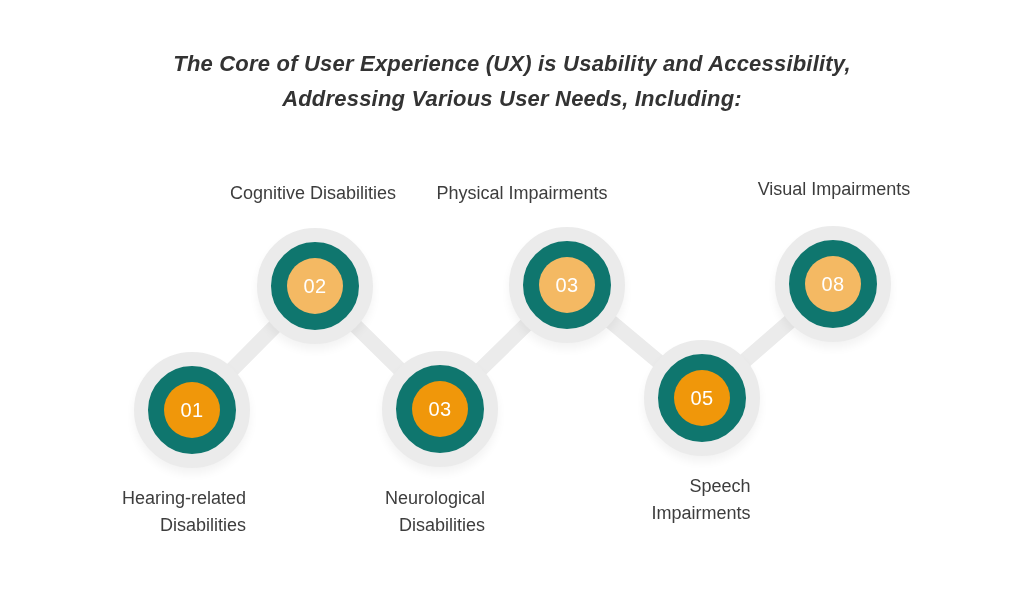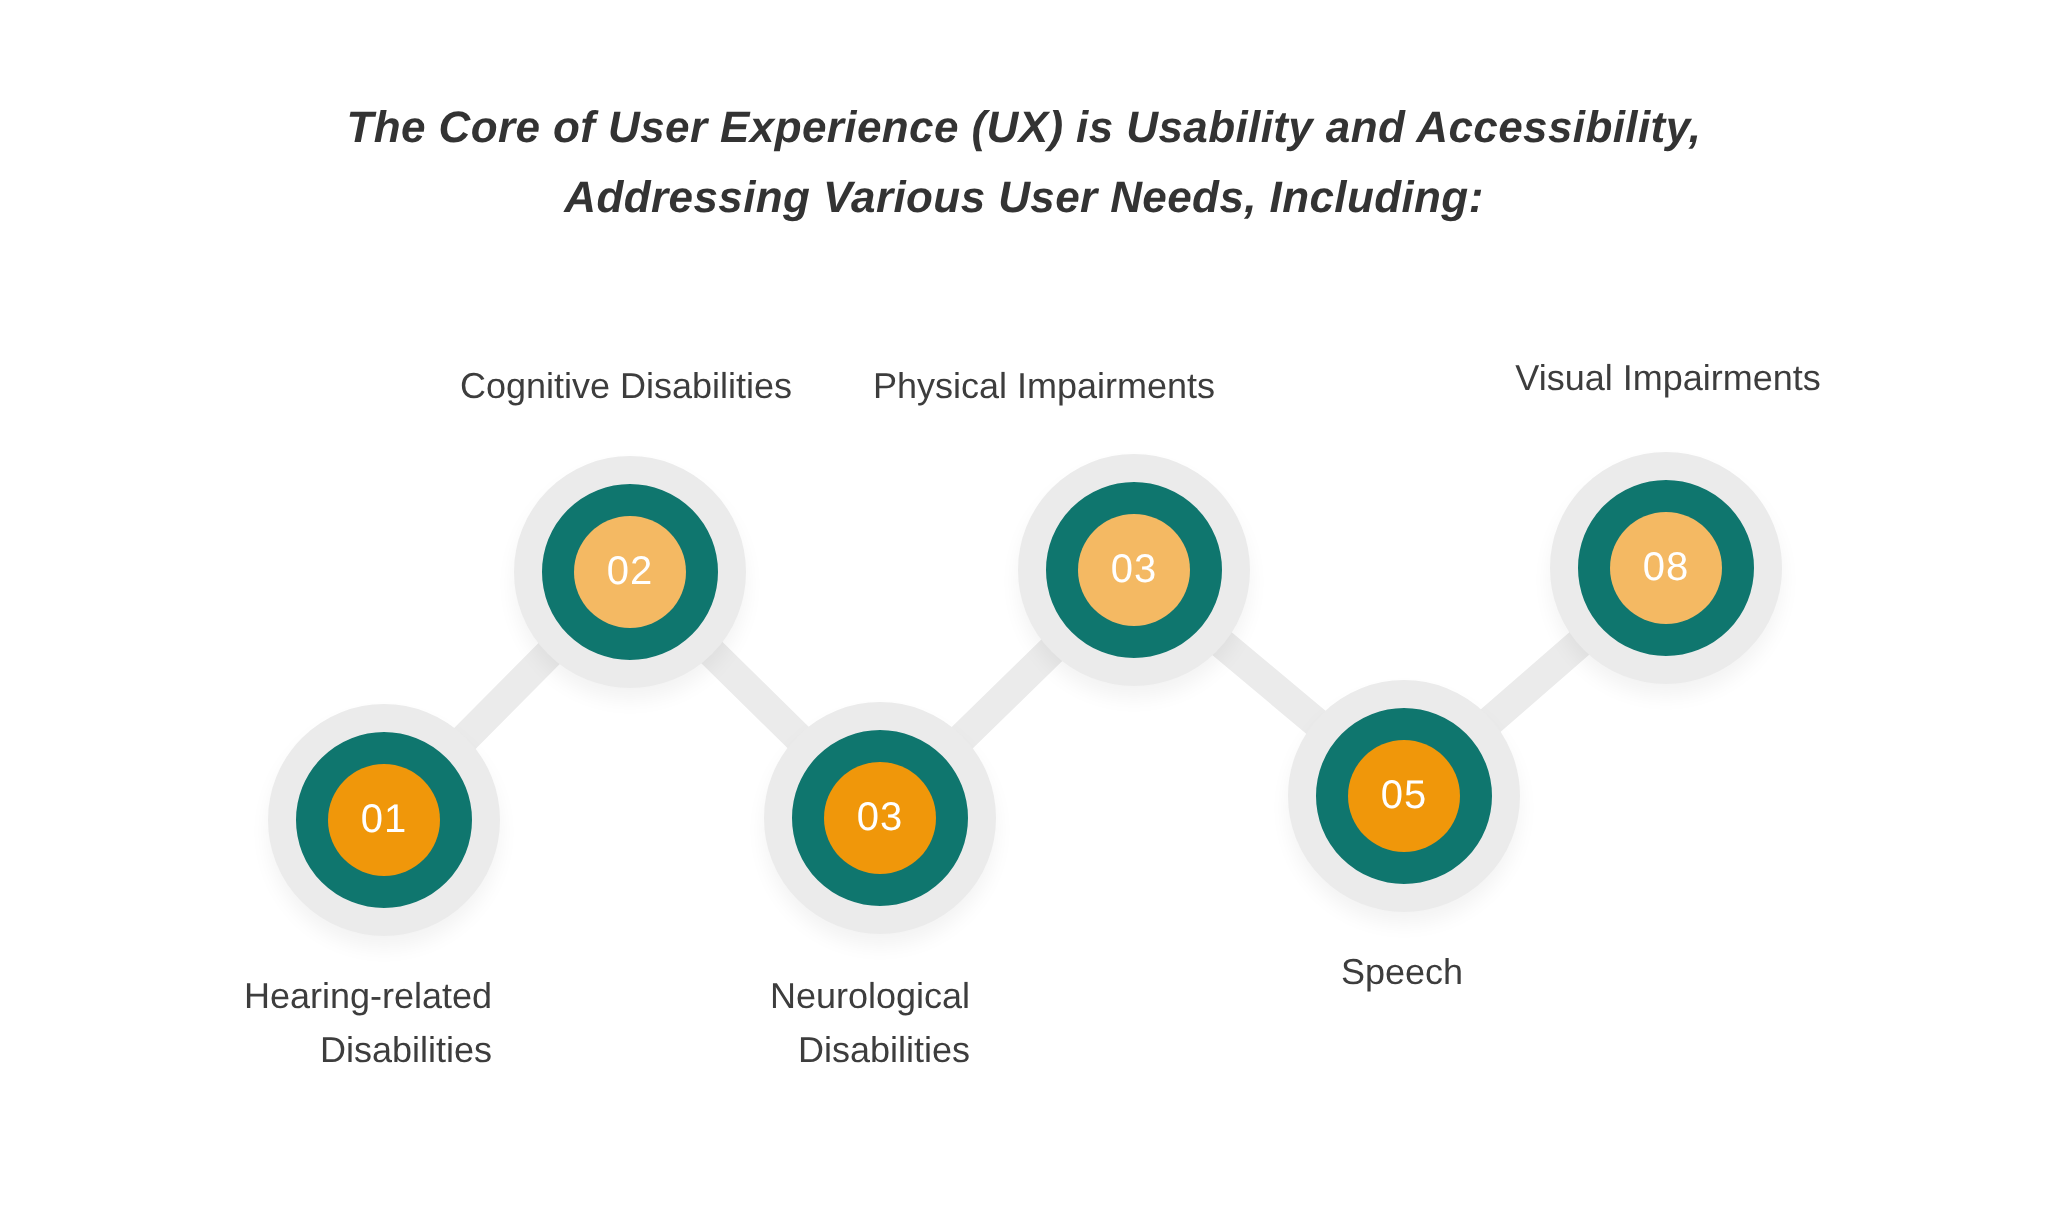--- a/index.html
+++ b/index.html
@@ -120,19 +120,20 @@
   </div>
   <div class="label l3">
     <span>Neurological</span>
     <span>Disabilities</span>
   </div>
   <div class="label l4">
     <span>Physical Impairments</span>
   </div>
   <div class="label l5">
     <span>Speech</span>
+    <span>Impairments</span>
   </div>
   <div class="label l6">
     <span>Visual Impairments</span>
   </div>
 
 
 </div>
 
 </body></html>

